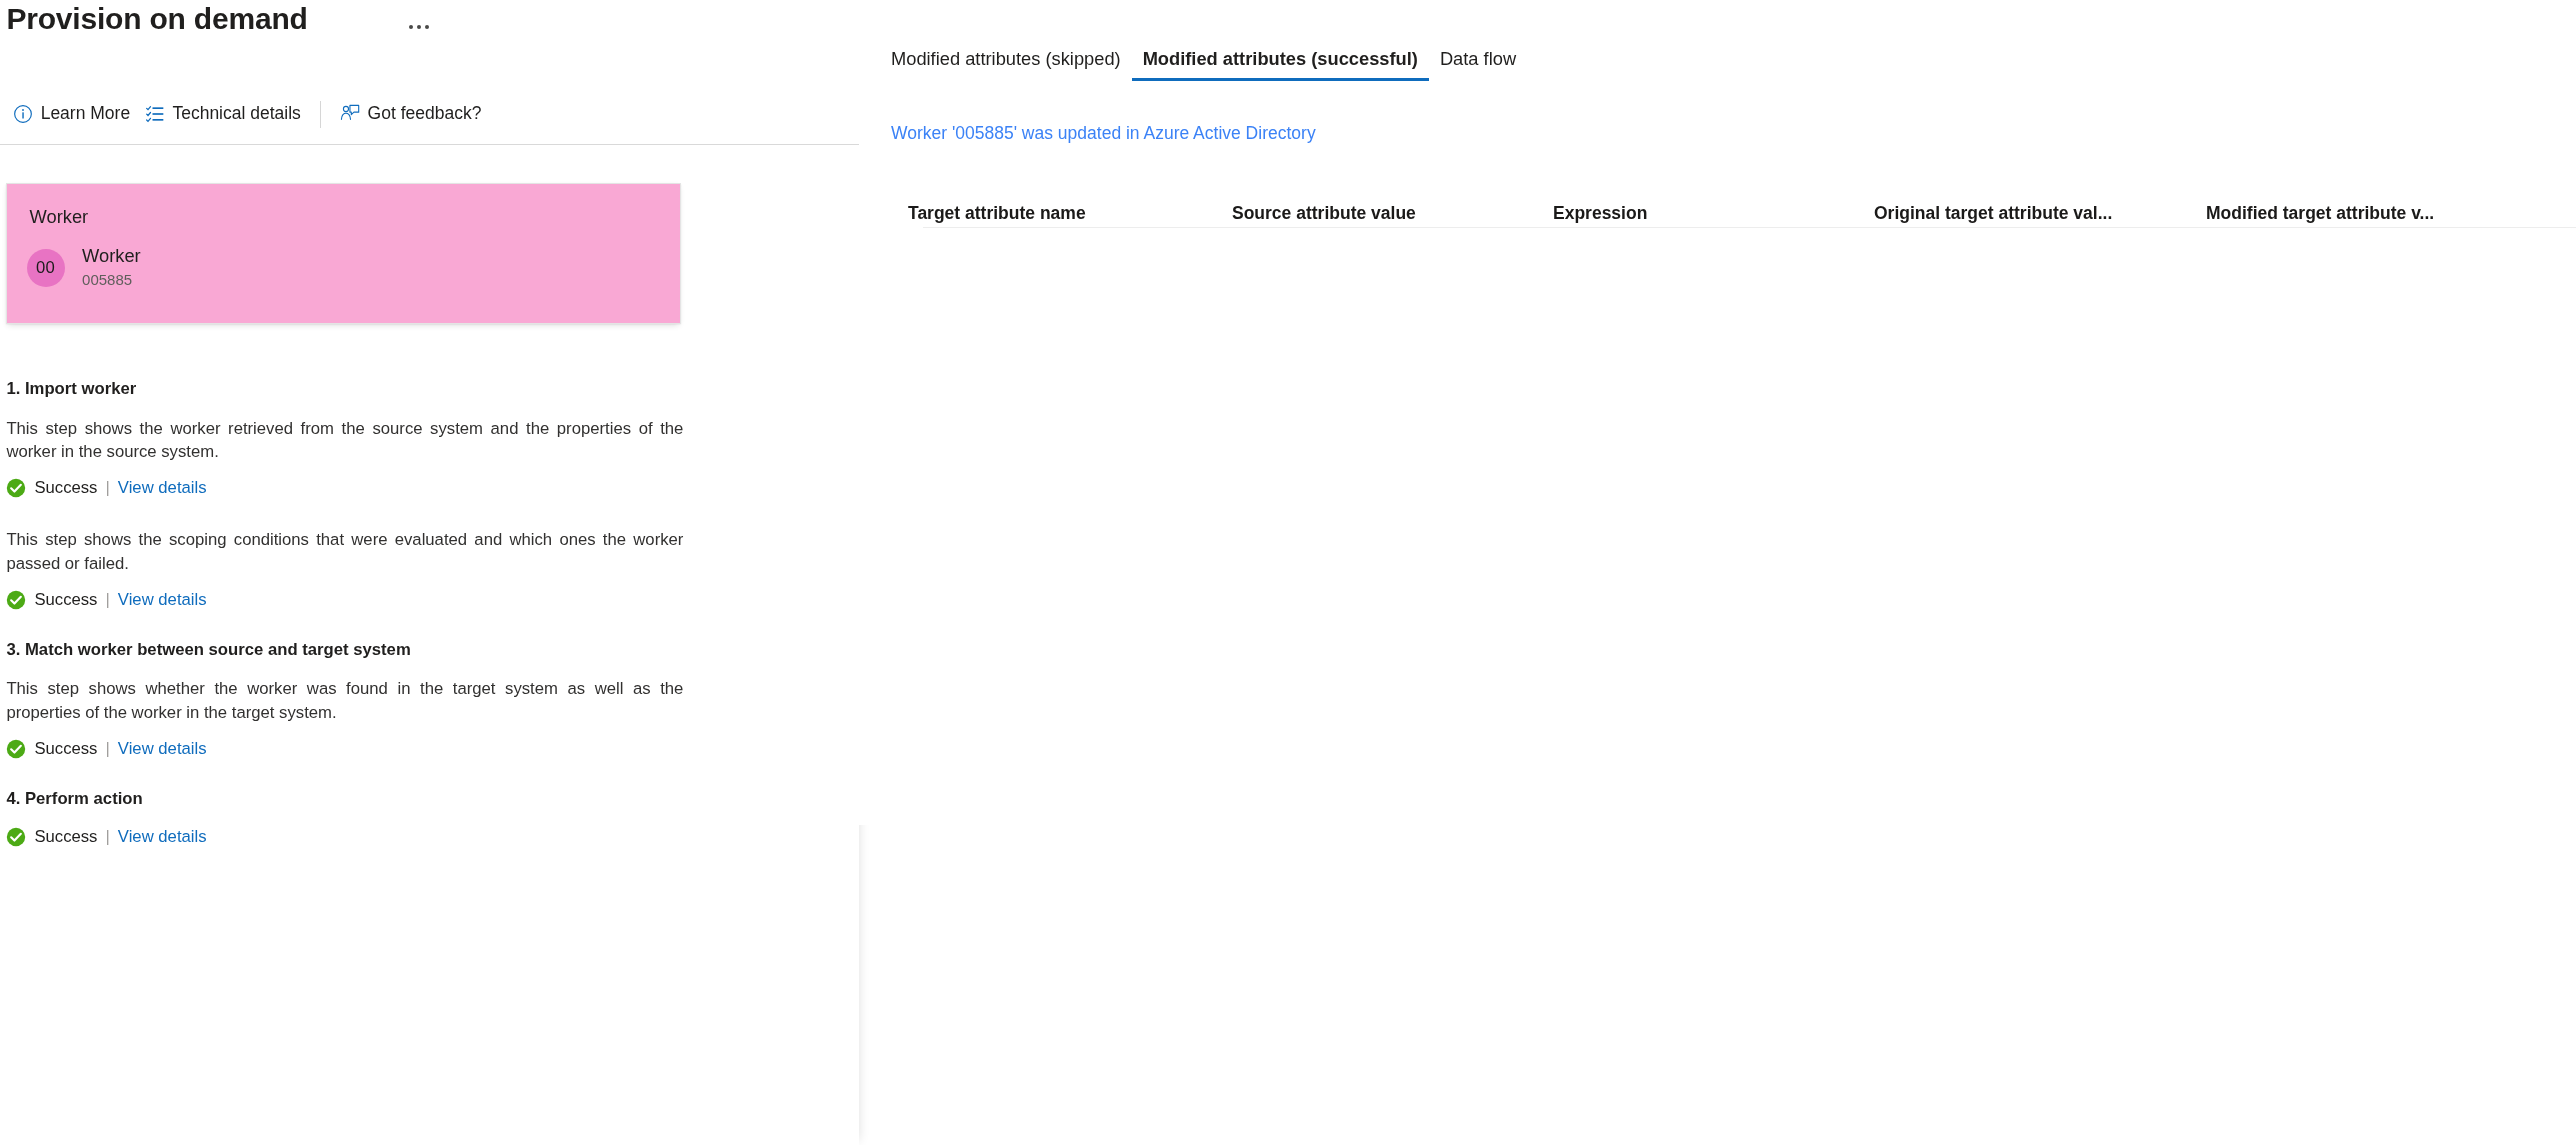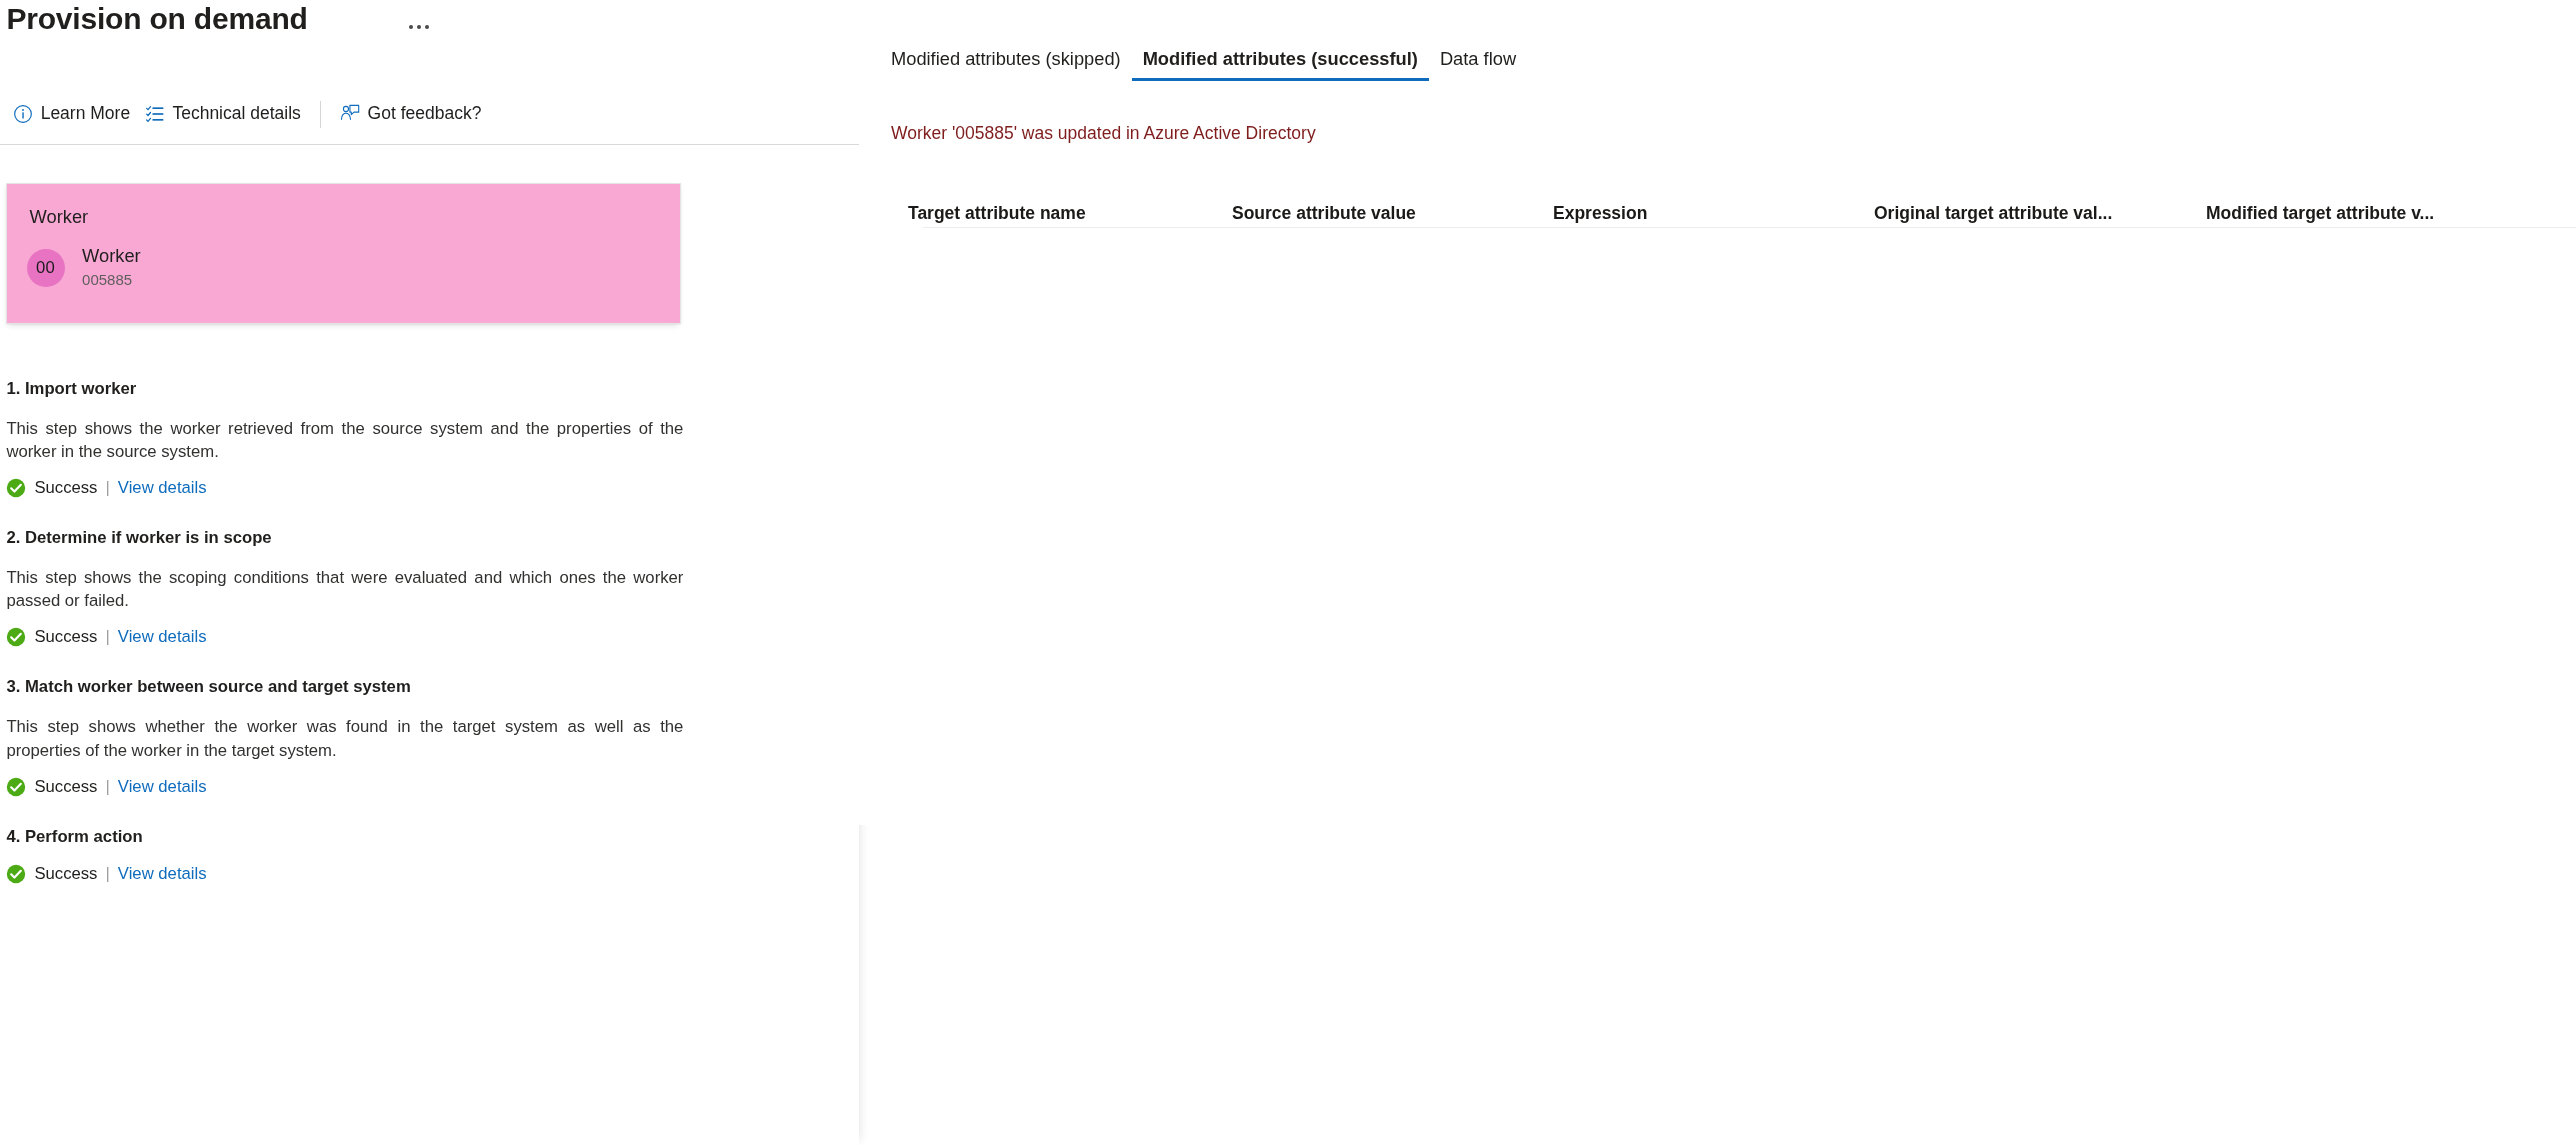--- a/index.html
+++ b/index.html
@@ -257,21 +257,21 @@
     height: 3.2px;
     background: #0f6cbd;
   }
   .tab:first-child { padding-left: 0; }
 
   #result-summary {
     position: absolute;
     left: 32px;
     top: 123px;
     font-size: 17.5px;
-    color: #7f1d1d;
+    color: #3b82f6;
     white-space: nowrap;
   }
 
   #attributes-table {
     position: absolute;
     left: 41px;
     top: 183px;
     width: 1667px;
   }
   #table-header-row {
@@ -388,21 +388,20 @@
             <path d="M6.2 12.4 L10.1 16.2 L17.8 8.2" fill="none" stroke="#ffffff" stroke-width="2.6" stroke-linecap="round" stroke-linejoin="round"></path>
           </svg>
         </span>
         <span>Success</span>
         <span class="status-sep">|</span>
         <span class="view-details-link">View details</span>
       </div>
     </div>
 
     <div class="step" style="margin-bottom:30px;">
-      <div class="step-title">2. Determine if worker is in scope</div>
       <div class="step-desc">This step shows the scoping conditions that were evaluated and which ones the worker passed or failed.</div>
       <div class="step-status">
         <span class="status-icon">
           <svg width="20" height="20" viewBox="0 0 24 24">
             <circle cx="12" cy="12" r="11" fill="#4caa15"></circle>
             <path d="M6.2 12.4 L10.1 16.2 L17.8 8.2" fill="none" stroke="#ffffff" stroke-width="2.6" stroke-linecap="round" stroke-linejoin="round"></path>
           </svg>
         </span>
         <span>Success</span>
         <span class="status-sep">|</span>

